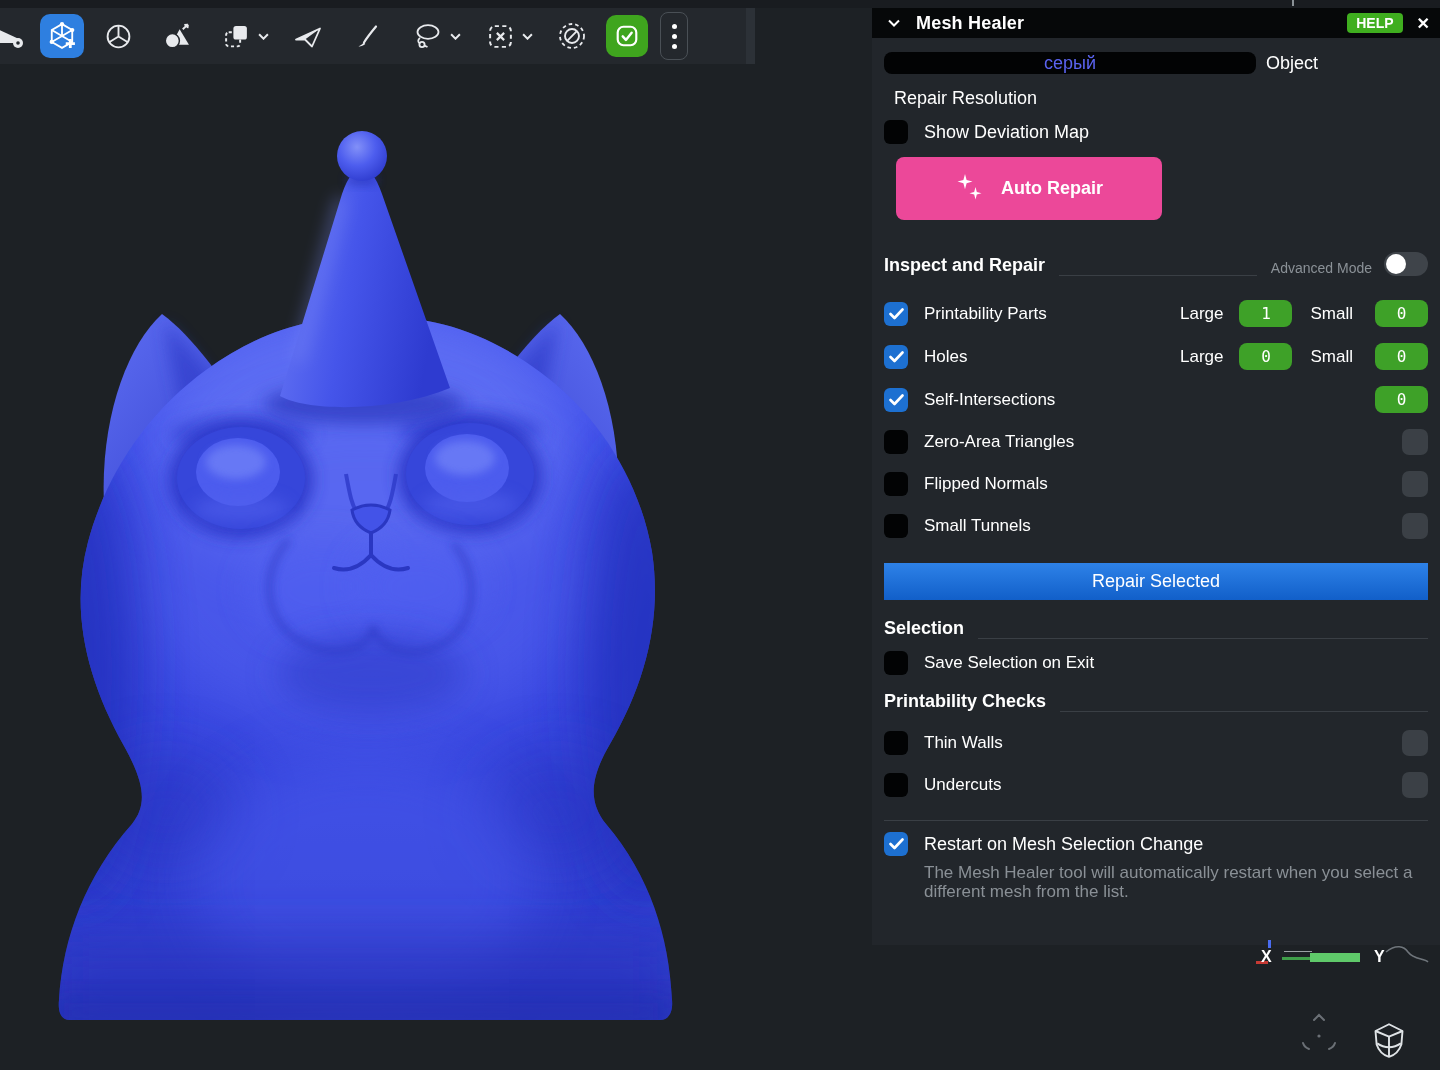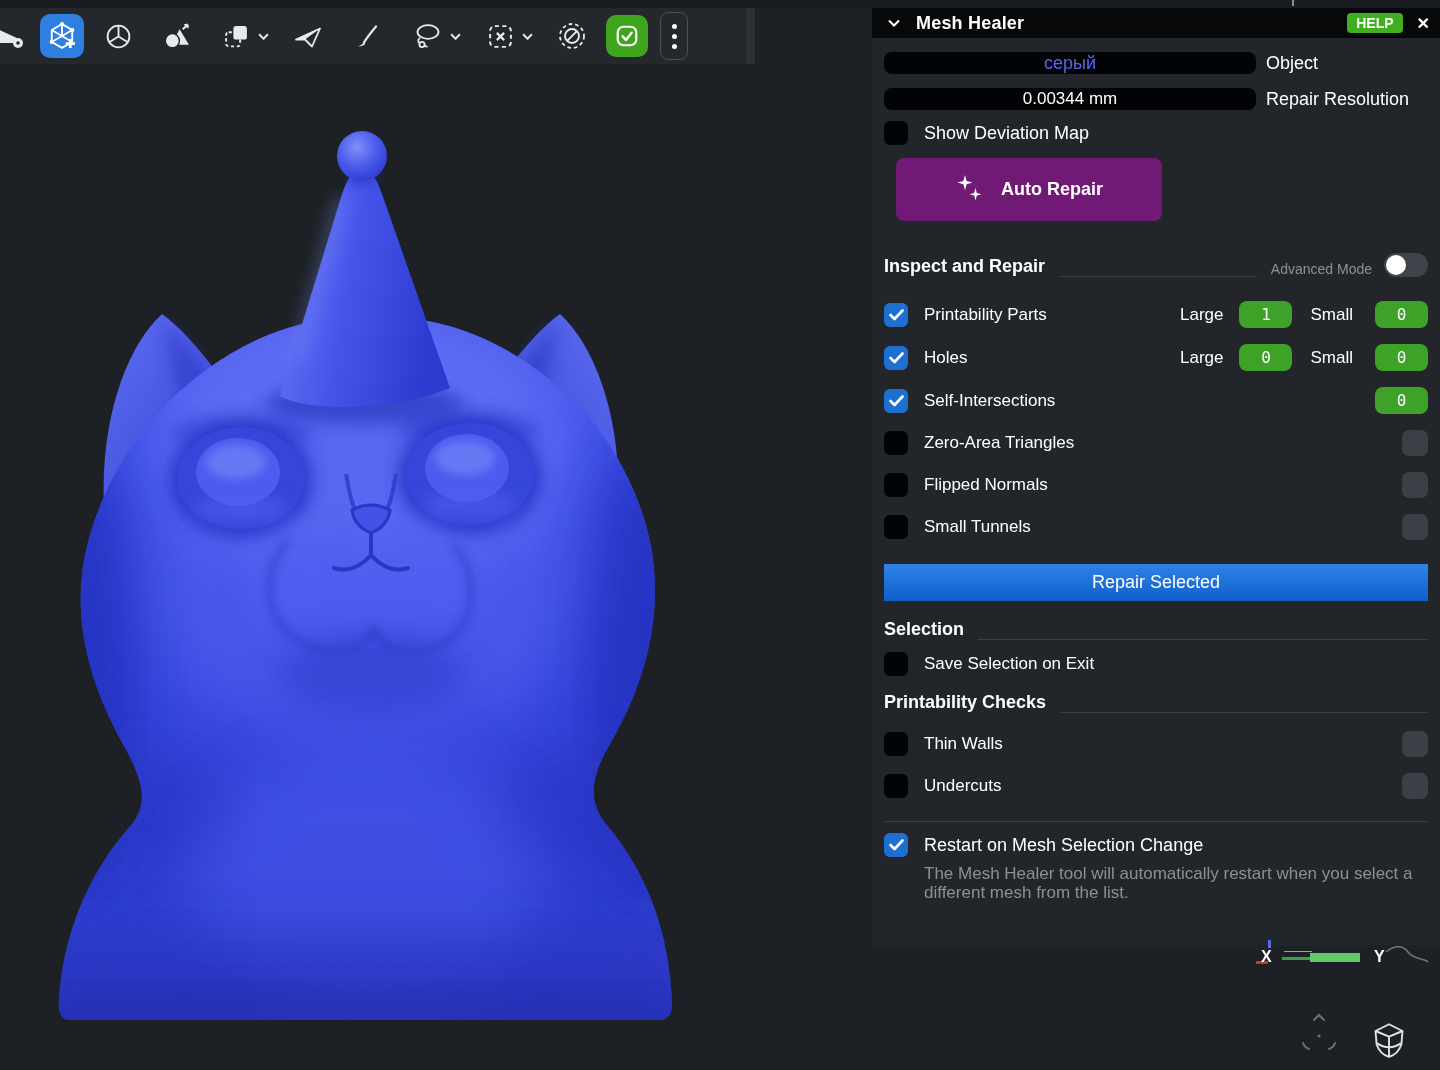--- a/index.html
+++ b/index.html
@@ -35,21 +35,21 @@
                  font-size:17px; display:flex; align-items:center; justify-content:center; }
   .field-input.obj { color:#5a63ef; font-size:18px; }
   .field-label { color:#fff; font-size:18px; margin-left:10px; }
   .cb { width:24px; height:24px; border-radius:6px; background:#020304; flex:0 0 auto; }
   .cb.checked { background:#1d70d1; display:flex; align-items:center; justify-content:center; }
   .cb-row { display:flex; align-items:center; }
   .cb-row .lbl { color:#fff; font-size:17px; margin-left:16px; }
   .big-btn { width:266px; height:63px; border-radius:8px; display:flex; align-items:center; justify-content:center;
              gap:14px; color:#fff; font-size:18px; font-weight:bold; }
   .big-btn.blue { background:#2b82ef; }
-  .big-btn.dark { background:#701a75; margin-left:12px; }
+  .big-btn.dark { background:#ec4899; margin-left:12px; }
   .section-hdr { display:flex; align-items:flex-end; }
   .section-hdr .sh-title { color:#fff; font-size:18px; font-weight:bold; white-space:nowrap; }
   .section-hdr .line { flex:1; height:1px; background:#3a3f45; margin:0 14px; }
   .adv-label { color:#8b9197; font-size:14px; margin-right:12px; }
   .toggle { width:44px; height:24px; background:#3f444a; border-radius:12px; position:relative; flex:0 0 auto; }
   .toggle .knob { position:absolute; left:2px; top:2px; width:20px; height:20px; border-radius:50%; background:#fff; }
   .badge-green { min-width:53px; height:27px; background:#3ea128; border-radius:8px; color:#fff;
                  font-family:"DejaVu Sans Mono", monospace; font-size:16px;
                  display:inline-flex; align-items:center; justify-content:center; padding:0 8px; }
   .badge-gray { width:26px; height:26px; background:#3b4046; border-radius:7px; margin-left:auto; flex:0 0 auto; }
@@ -282,21 +282,20 @@
     <span class="help-badge">HELP</span>
     <span class="close-x">✕</span>
   </div>
 
   <div class="panel-content">
     <div class="field-row" style="margin-top:14px">
       <div class="field-input obj">серый</div>
       <span class="field-label">Object</span>
     </div>
     <div class="field-row" style="margin-top:14px">
-      <div class="field-input">0.00344 mm</div>
       <span class="field-label">Repair Resolution</span>
     </div>
 
     <div class="cb-row" style="margin-top:11px">
       <div class="cb"></div>
       <span class="lbl" style="font-size:18px">Show Deviation Map</span>
     </div>
 
     <div style="display:flex; margin-top:13px">
       <div class="big-btn dark">

